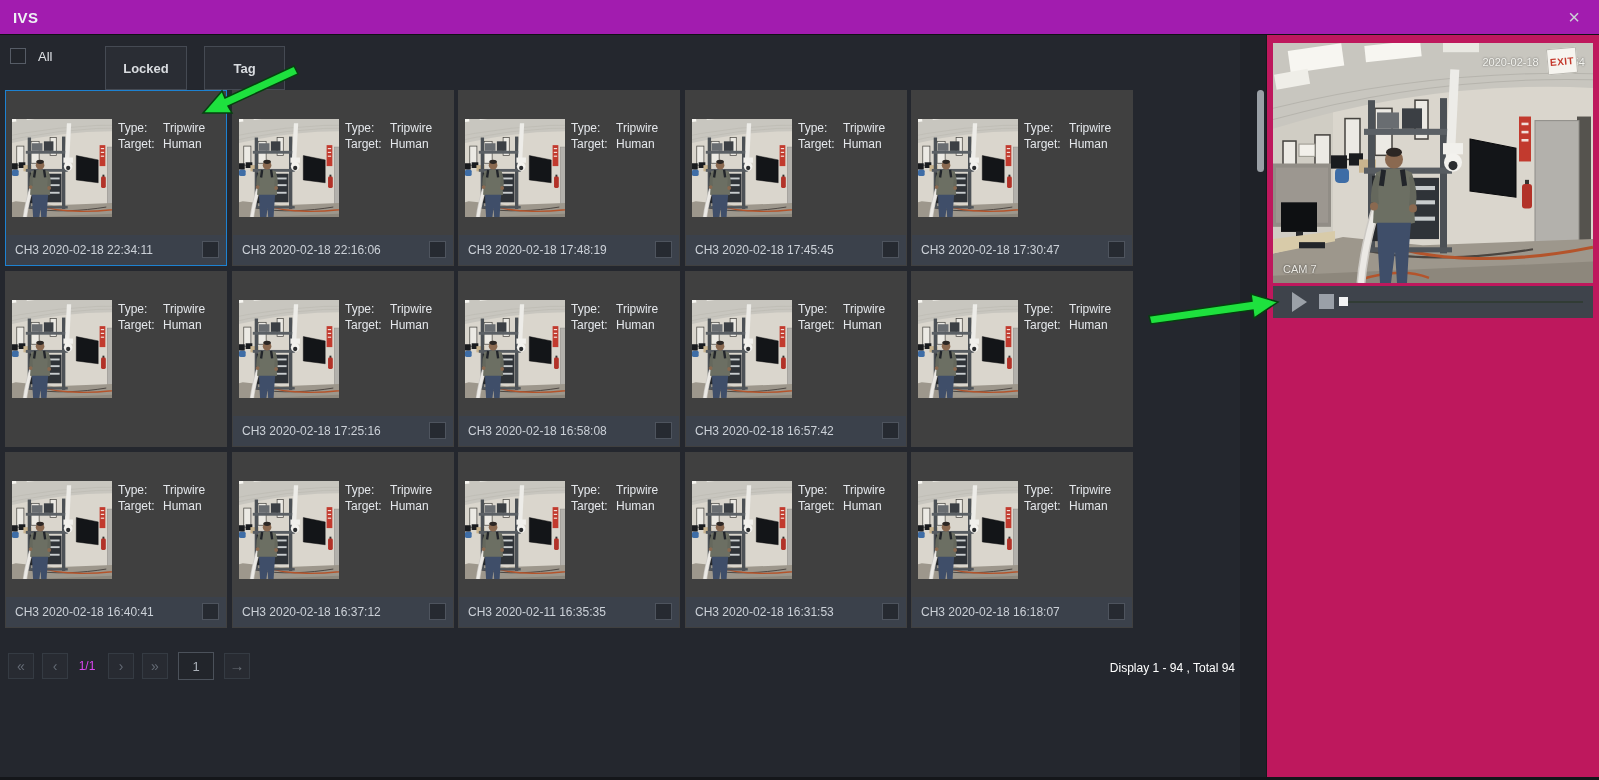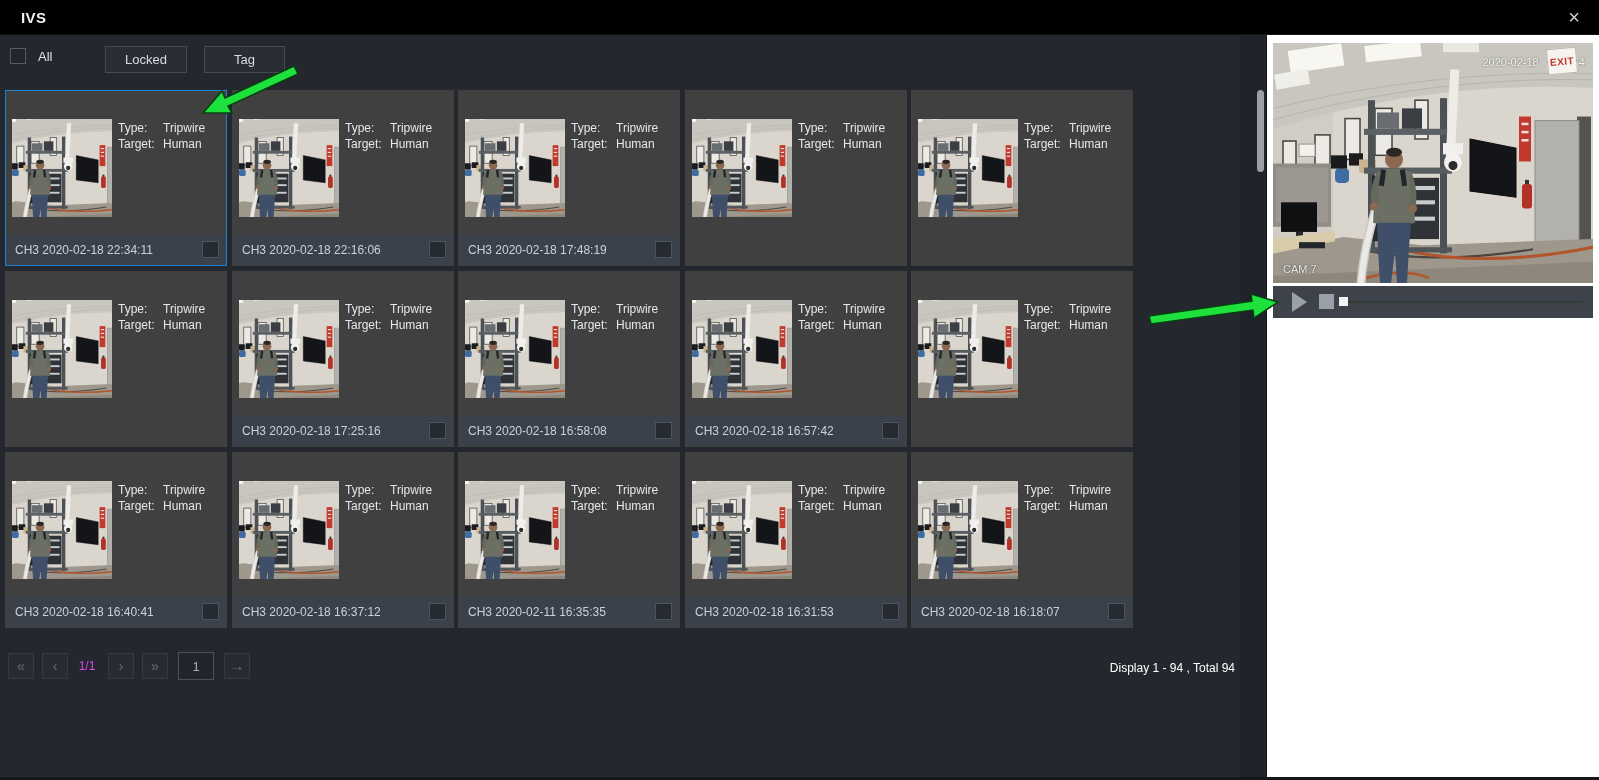--- a/index.html
+++ b/index.html
@@ -1,34 +1,34 @@
 <!DOCTYPE html>
 <html style="--accent-blue: #1d82d2; --arrow-green: #1ee13e;"><head>
 <meta charset="utf-8">
 <style>
   html,body{margin:0;padding:0;background:#0d0e11;}
   .window{position:relative;width:1599px;height:780px;background:#24272e;overflow:hidden;
           font-family:"Liberation Sans",sans-serif;-webkit-font-smoothing:antialiased;}
   
-  .titlebar{position:absolute;left:0;top:0;width:1599px;height:35px;background:#000000;
-            border-bottom:1px solid #101216;box-sizing:border-box;display:flex;align-items:center;padding-left:8px;}
+  .titlebar{position:absolute;left:0;top:0;width:1599px;height:35px;background:#a21caf;
+            border-bottom:1px solid #101216;box-sizing:border-box;display:flex;align-items:center;}
   .title{color:#eef1f4;font-size:15px;font-weight:bold;letter-spacing:.4px;margin-left:13px;}
   .close-btn{position:absolute;right:12px;top:4px;width:26px;height:26px;color:#ccd1d7;
              font-size:20px;line-height:26px;text-align:center;cursor:pointer;}
   
   .left-area{position:absolute;left:0;top:35px;width:1240px;height:745px;background:#24272e;}
   .gutter{position:absolute;left:1240px;top:35px;width:26px;height:745px;background:#1f2228;}
   .scroll-thumb{position:absolute;left:17px;top:55px;width:7px;height:82px;border-radius:4px;background:#9aa0a6;}
   
   .all-group{position:absolute;left:10px;top:13px;display:flex;align-items:center;}
   .cb{width:16px;height:16px;border:1px solid #565c66;background:#22252b;box-sizing:border-box;}
   .all-label{margin-left:12px;color:#dfe2e6;font-size:13px;}
-  .filter-btn{position:absolute;top:11px;height:27px;background:#2a2d34;border:1px solid #454a53;
+  .filter-btn{position:absolute;top:11px;height:44px;background:#2a2d34;border:1px solid #454a53;
               box-sizing:border-box;color:#d9dce0;font-size:13px;display:flex;align-items:center;
-              justify-content:center;cursor:pointer;}
+              justify-content:center;cursor:pointer;font-weight:bold;}
   .btn-locked{left:105px;width:82px;} .btn-tag{left:204px;width:81px;}
   
   .card{position:absolute;width:222px;height:176px;background:#404040;border:1px solid transparent;
         box-sizing:border-box;cursor:pointer;}
   .card.selected{border-color:var(--accent-blue,#1d82d2);}
   .card-thumb{position:absolute;left:6px;top:28px;width:100px;height:98px;overflow:hidden;background:#8c8880;}
   .card-thumb svg{display:block;width:100%;height:100%;}
   .card-txt{position:absolute;font-size:12px;color:#e4e7eb;white-space:nowrap;}
   .t-lab1{left:112px;top:30px;} .t-val1{left:157px;top:30px;}
   .t-lab2{left:112px;top:46px;} .t-val2{left:157px;top:46px;}
@@ -41,21 +41,21 @@
           box-sizing:border-box;color:#646b75;font-size:14px;line-height:24px;text-align:center;cursor:pointer;}
   .pg-first{left:8px;} .pg-prev{left:42px;} .pg-next{left:108px;} .pg-last{left:142px;}
   .pg-indicator{position:absolute;left:72px;top:618px;width:30px;height:26px;color:#d946ef;
                 font-size:12px;line-height:26px;text-align:center;}
   .pg-input{position:absolute;left:178px;top:617px;width:36px;height:28px;background:#22252b;
             border:1px solid #4b515a;box-sizing:border-box;color:#aab0b8;font-size:13px;
             text-align:center;font-family:"Liberation Sans",sans-serif;outline:none;}
   .pg-go{left:224px;font-weight:bold;font-size:15px;color:#6a7078;}
   .display-total{position:absolute;right:5px;top:626px;font-size:12px;color:#ffffff;}
   
-  .preview-panel{position:absolute;left:1266px;top:35px;width:333px;height:745px;background:#ffffff;
+  .preview-panel{position:absolute;left:1266px;top:35px;width:333px;height:745px;background:#be185d;
                  border-left:1px solid #17191e;box-sizing:border-box;}
   .preview-video{position:absolute;left:6px;top:8px;width:320px;height:240px;overflow:hidden;background:#9b968d;}
   .preview-video svg{display:block;width:100%;height:100%;}
   .osd-ts{position:absolute;top:13px;right:8px;display:flex;align-items:center;font-size:11px;
           color:#f3f3ee;text-shadow:0 0 2px rgba(60,60,60,.8);z-index:2;}
   .osd-gap{display:inline-block;width:34px;}
   .exit-sign{position:absolute;top:5px;right:16px;width:30px;height:26px;background:#f6f4ef;
              border:1px solid #b9b7b0;box-sizing:border-box;transform:rotate(-5deg);z-index:3;
              display:flex;align-items:center;justify-content:center;color:#c4372b;
              font-size:10px;font-weight:bold;letter-spacing:.5px;}
@@ -221,32 +221,40 @@
   <div class="card" style="left: 685px; top: 55px;">
     <div class="card-thumb">
       <svg viewBox="62 10 210 220" preserveAspectRatio="xMidYMid slice">
               <use href="#scene"></use>
             </svg>
     </div>
     <span class="card-txt t-lab1">Type:</span>
     <span class="card-txt t-val1">Tripwire</span>
     <span class="card-txt t-lab2">Target:</span>
     <span class="card-txt t-val2">Human</span>
+    <div class="card-bar">
+      <span class="card-ts">CH3 2020-02-18 17:45:45</span>
+      <span class="card-cb"></span>
+    </div>
   </div>
 
   <div class="card" style="left: 911px; top: 55px;">
     <div class="card-thumb">
       <svg viewBox="62 10 210 220" preserveAspectRatio="xMidYMid slice">
               <use href="#scene"></use>
             </svg>
     </div>
     <span class="card-txt t-lab1">Type:</span>
     <span class="card-txt t-val1">Tripwire</span>
     <span class="card-txt t-lab2">Target:</span>
     <span class="card-txt t-val2">Human</span>
+    <div class="card-bar">
+      <span class="card-ts">CH3 2020-02-18 17:30:47</span>
+      <span class="card-cb"></span>
+    </div>
   </div>
 
   <div class="card" style="left: 5px; top: 236px;">
     <div class="card-thumb">
       <svg viewBox="62 10 210 220" preserveAspectRatio="xMidYMid slice">
               <use href="#scene"></use>
             </svg>
     </div>
     <span class="card-txt t-lab1">Type:</span>
     <span class="card-txt t-val1">Tripwire</span>

